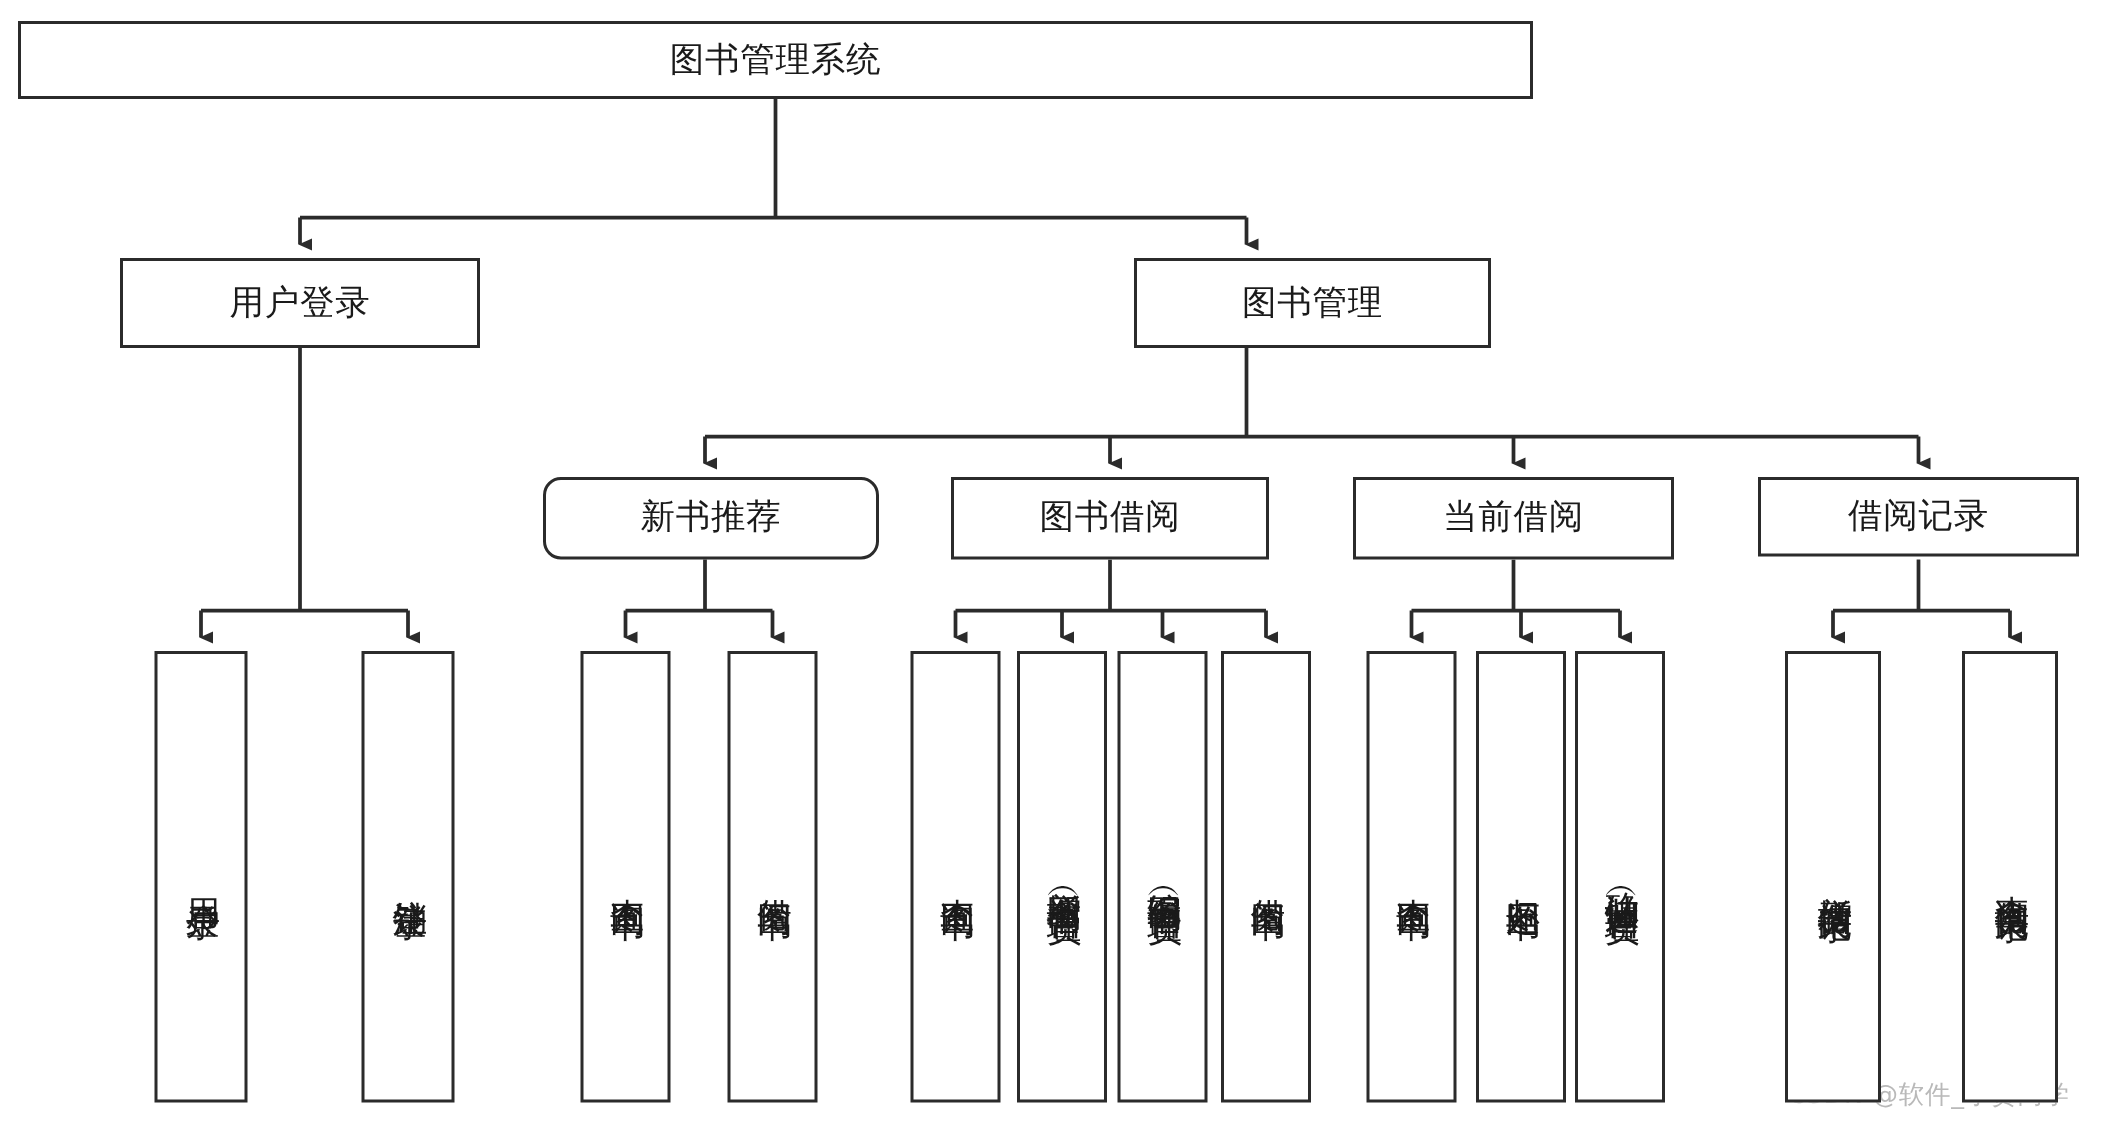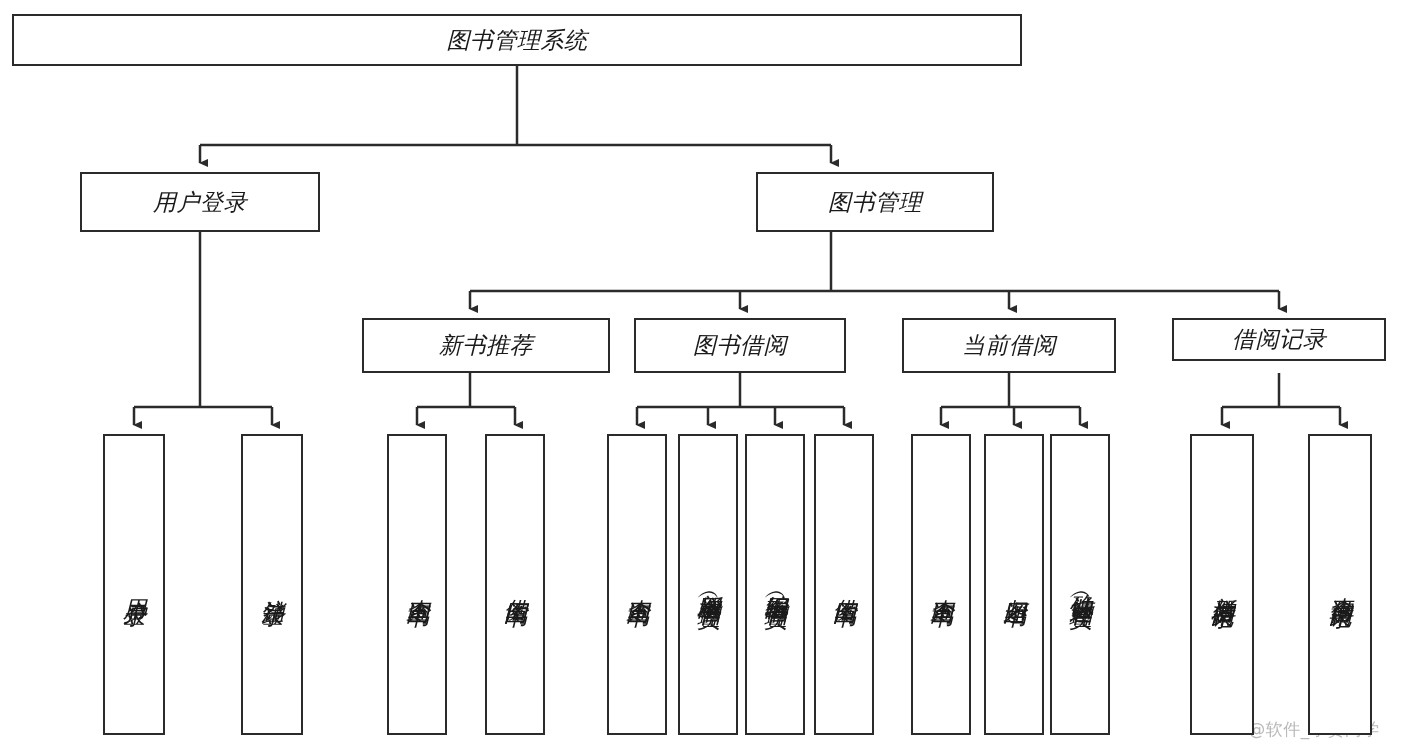--- a/index.html
+++ b/index.html
@@ -32,21 +32,20 @@
     display: flex;
     align-items: center;
     justify-content: center;
     color: #1a1a1a;
   }
   .node .node-label {
     display: block;
     text-align: center;
     line-height: 1.08;
     letter-spacing: 0.5px;
-    font-style: italic;
   }
   .node.h .node-label {
     font-size: 23px;
     writing-mode: horizontal-tb;
   }
   .node.v {
     align-items: center;
     justify-content: center;
     padding: 6px 0;
   }
@@ -117,30 +116,30 @@
   <div class="watermark" style="left:1192px; top:718px;">CSDN @软件_小贺同学</div>
 <div class="node h" style="left: 12px; top: 14px; width: 1010px; height: 52px;">
       <span class="node-label">图书管理系统</span>
     </div>
     <div class="node h" style="left: 80px; top: 172px; width: 240px; height: 60px;">
       <span class="node-label">用户登录</span>
     </div>
     <div class="node h" style="left: 712px; top: 172px; width: 238px; height: 60px; margin-left: 44px;">
       <span class="node-label">图书管理</span>
     </div>
-    <div class="node h" style="left: 362px; top: 318px; width: 248px; height: 55px;">
+    <div class="node h" style="left: 362px; top: 318px; width: 224px; height: 55px; border-radius: 12px;">
       <span class="node-label">新书推荐</span>
     </div>
     <div class="node h" style="left: 634px; top: 318px; width: 212px; height: 55px;">
       <span class="node-label">图书借阅</span>
     </div>
     <div class="node h" style="left: 902px; top: 318px; width: 214px; height: 55px;">
       <span class="node-label">当前借阅</span>
     </div>
-    <div class="node h" style="left: 1172px; top: 318px; width: 214px; height: 43px;">
+    <div class="node h" style="left: 1172px; top: 318px; width: 214px; height: 53px;">
       <span class="node-label">借阅记录</span>
     </div>
     <div class="node v" style="left: 103px; top: 434px; width: 62px; height: 301px;">
       <span class="node-label">用户登录</span>
     </div>
     <div class="node v" style="left: 241px; top: 434px; width: 62px; height: 301px;">
       <span class="node-label">注销登录</span>
     </div>
     <div class="node v" style="left: 387px; top: 434px; width: 60px; height: 301px;">
       <span class="node-label">查询图书</span>

